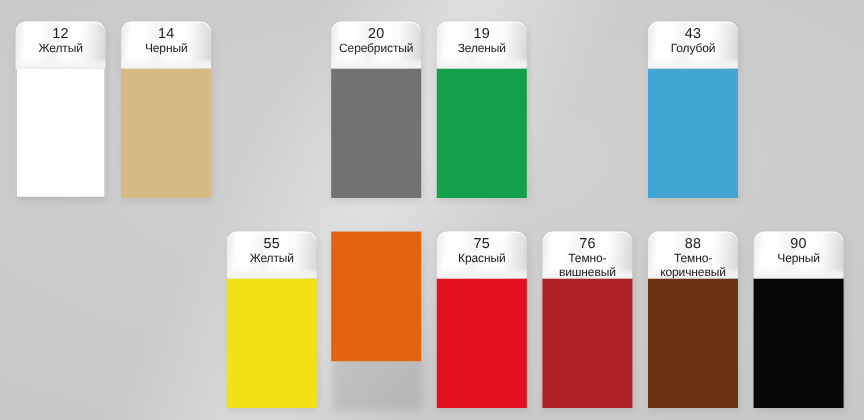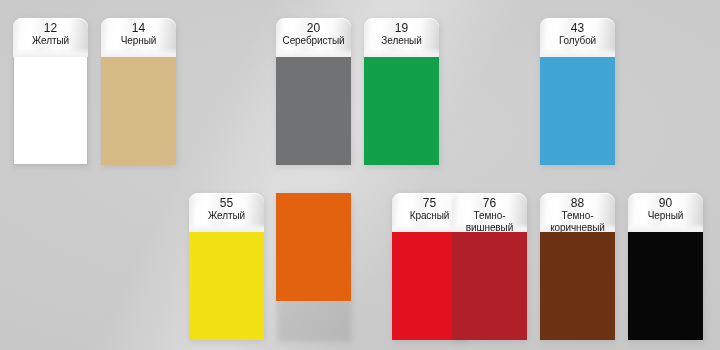--- a/index.html
+++ b/index.html
@@ -189,21 +189,21 @@
         </div>
         <div class="swatch-color" style="background-color: rgb(242, 226, 21);"></div>
       </div>
     </div>
     <div class="swatch" data-outline="false" style="left: 276px; top: 193px;">
       <div class="swatch-shadow"></div>
       <div class="swatch-inner">
         <div class="swatch-color" style="background-color: rgb(226, 98, 15);"></div>
       </div>
     </div>
-    <div class="swatch" data-outline="false" style="left: 364px; top: 193px; margin-left: 28px;">
+    <div class="swatch" data-outline="false" style="left: 364px; top: 193px;">
       <div class="swatch-shadow"></div>
       <div class="swatch-inner">
         <div class="swatch-cap">
           <div class="cap-text">
             <span class="cap-code">75</span>
             <span class="cap-name">Красный</span>
           </div>
         </div>
         <div class="swatch-color" style="background-color: rgb(227, 16, 32);"></div>
       </div>

